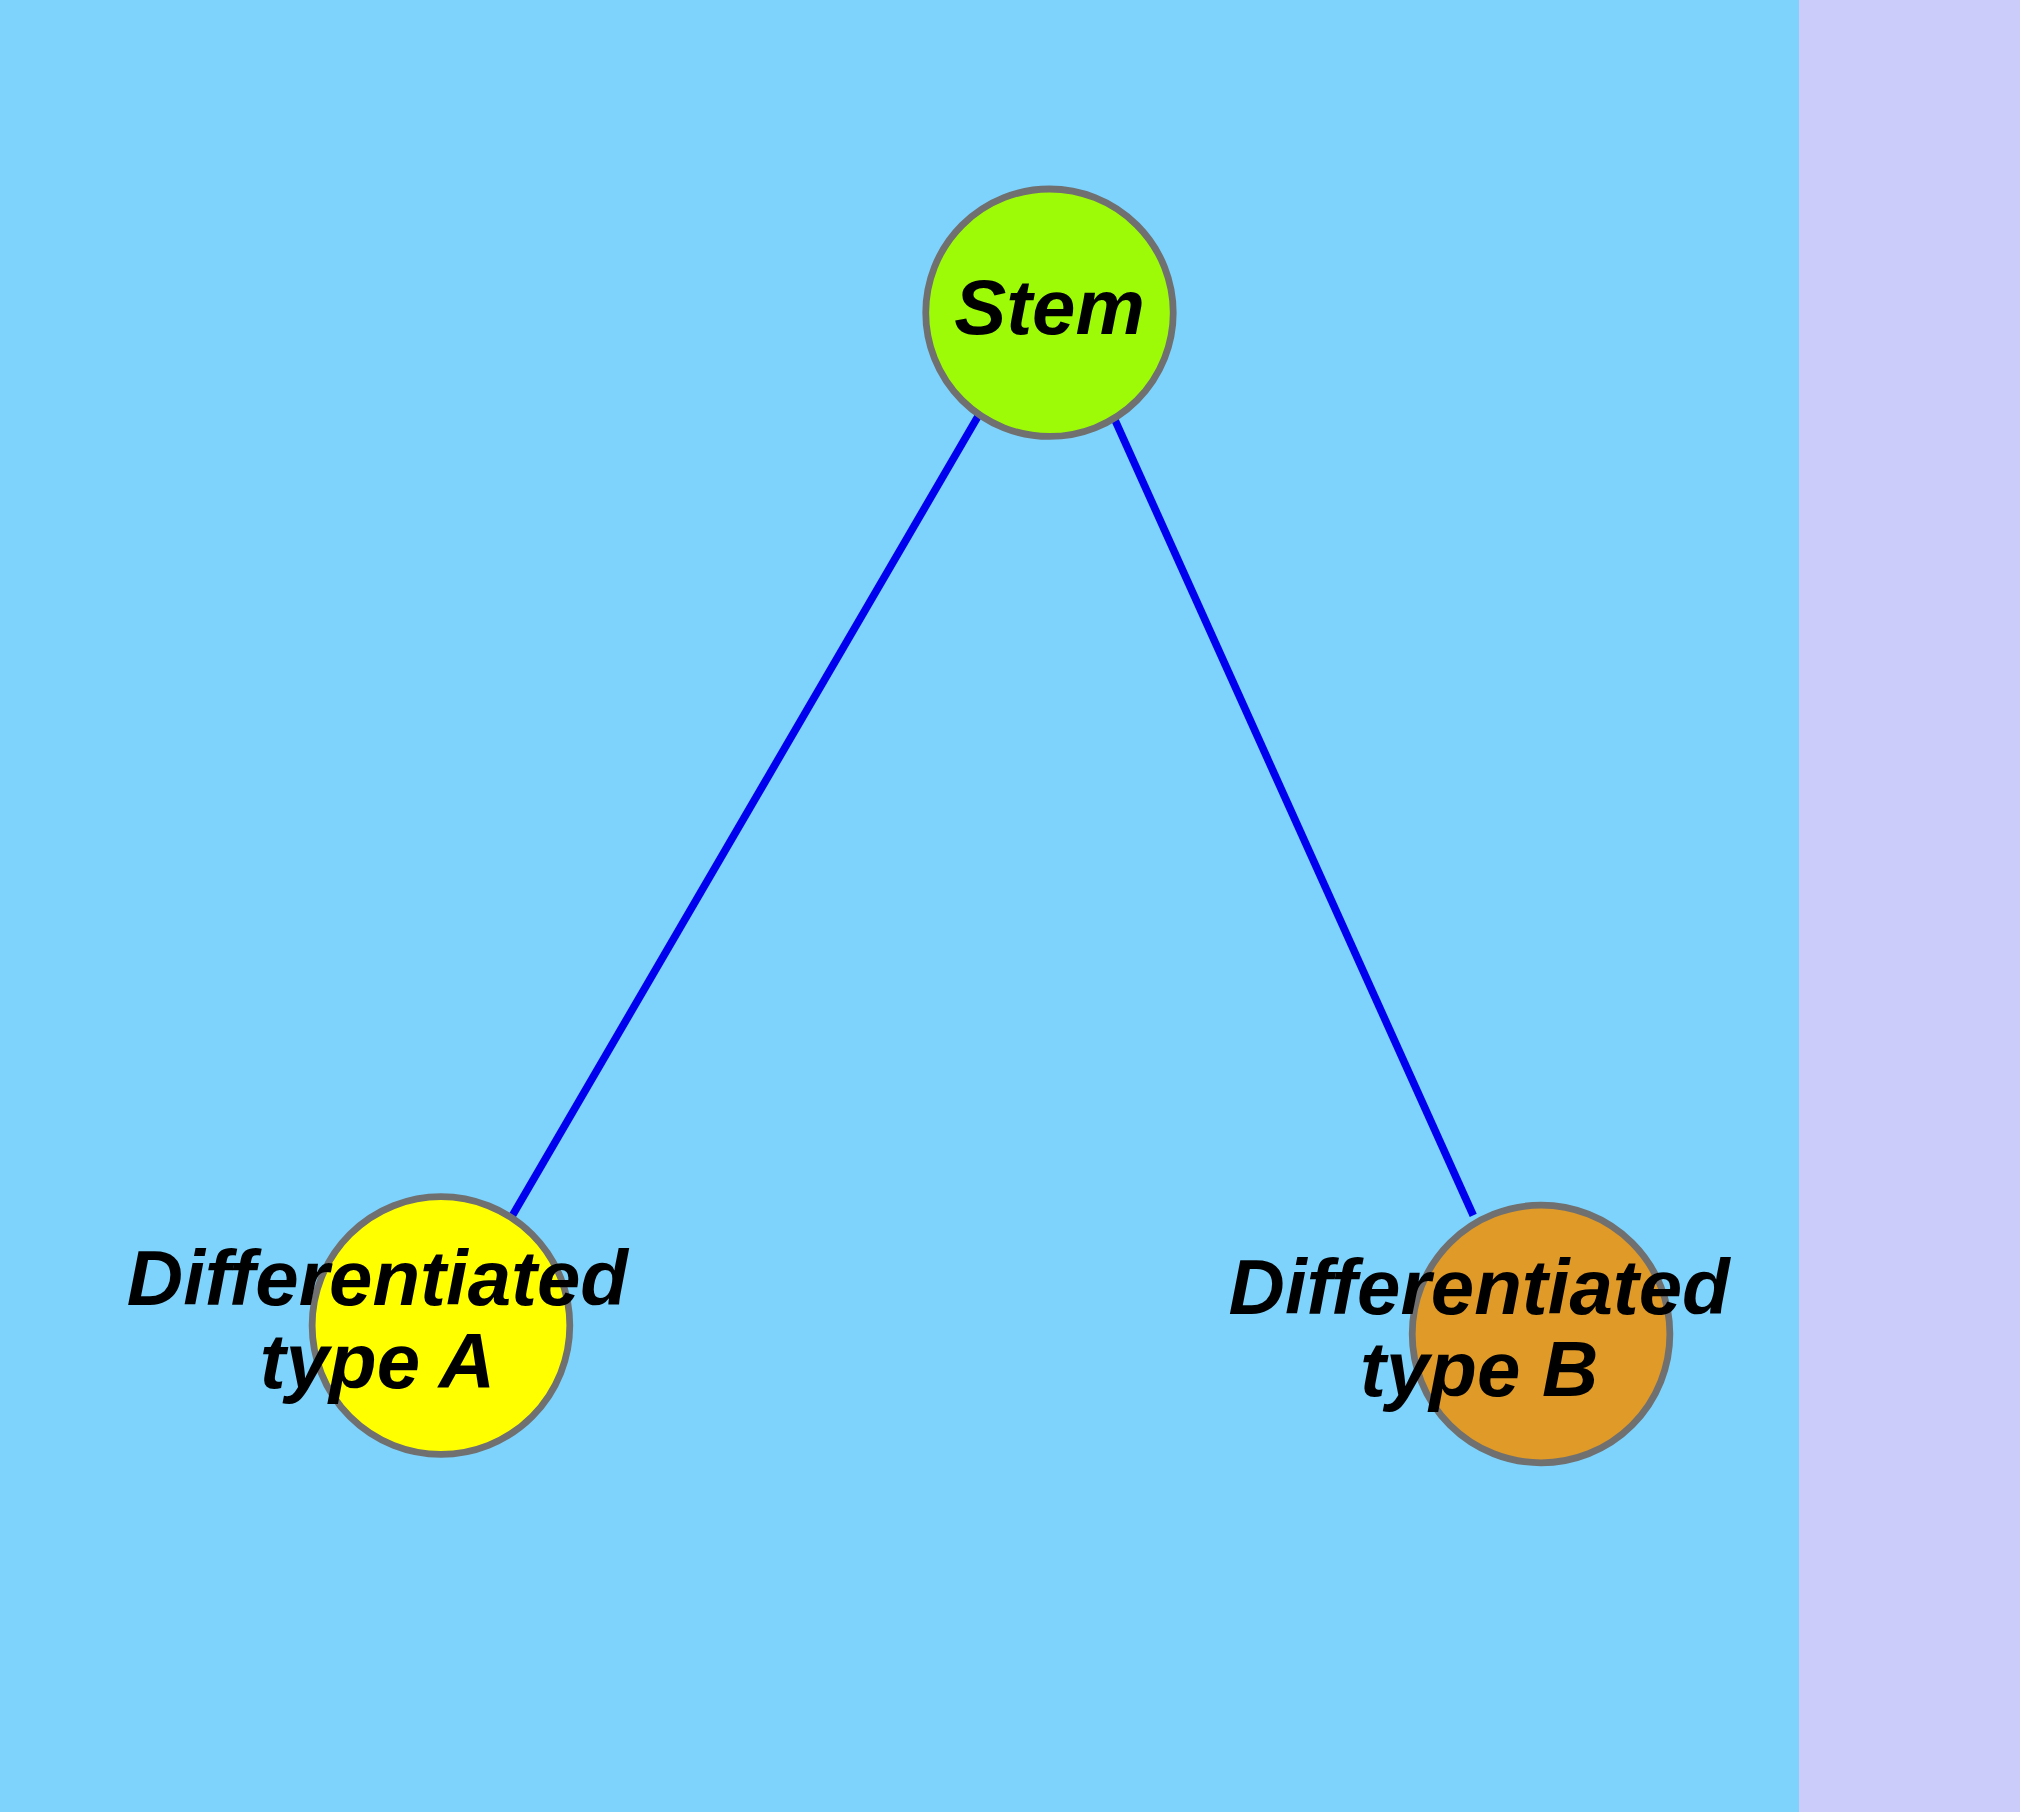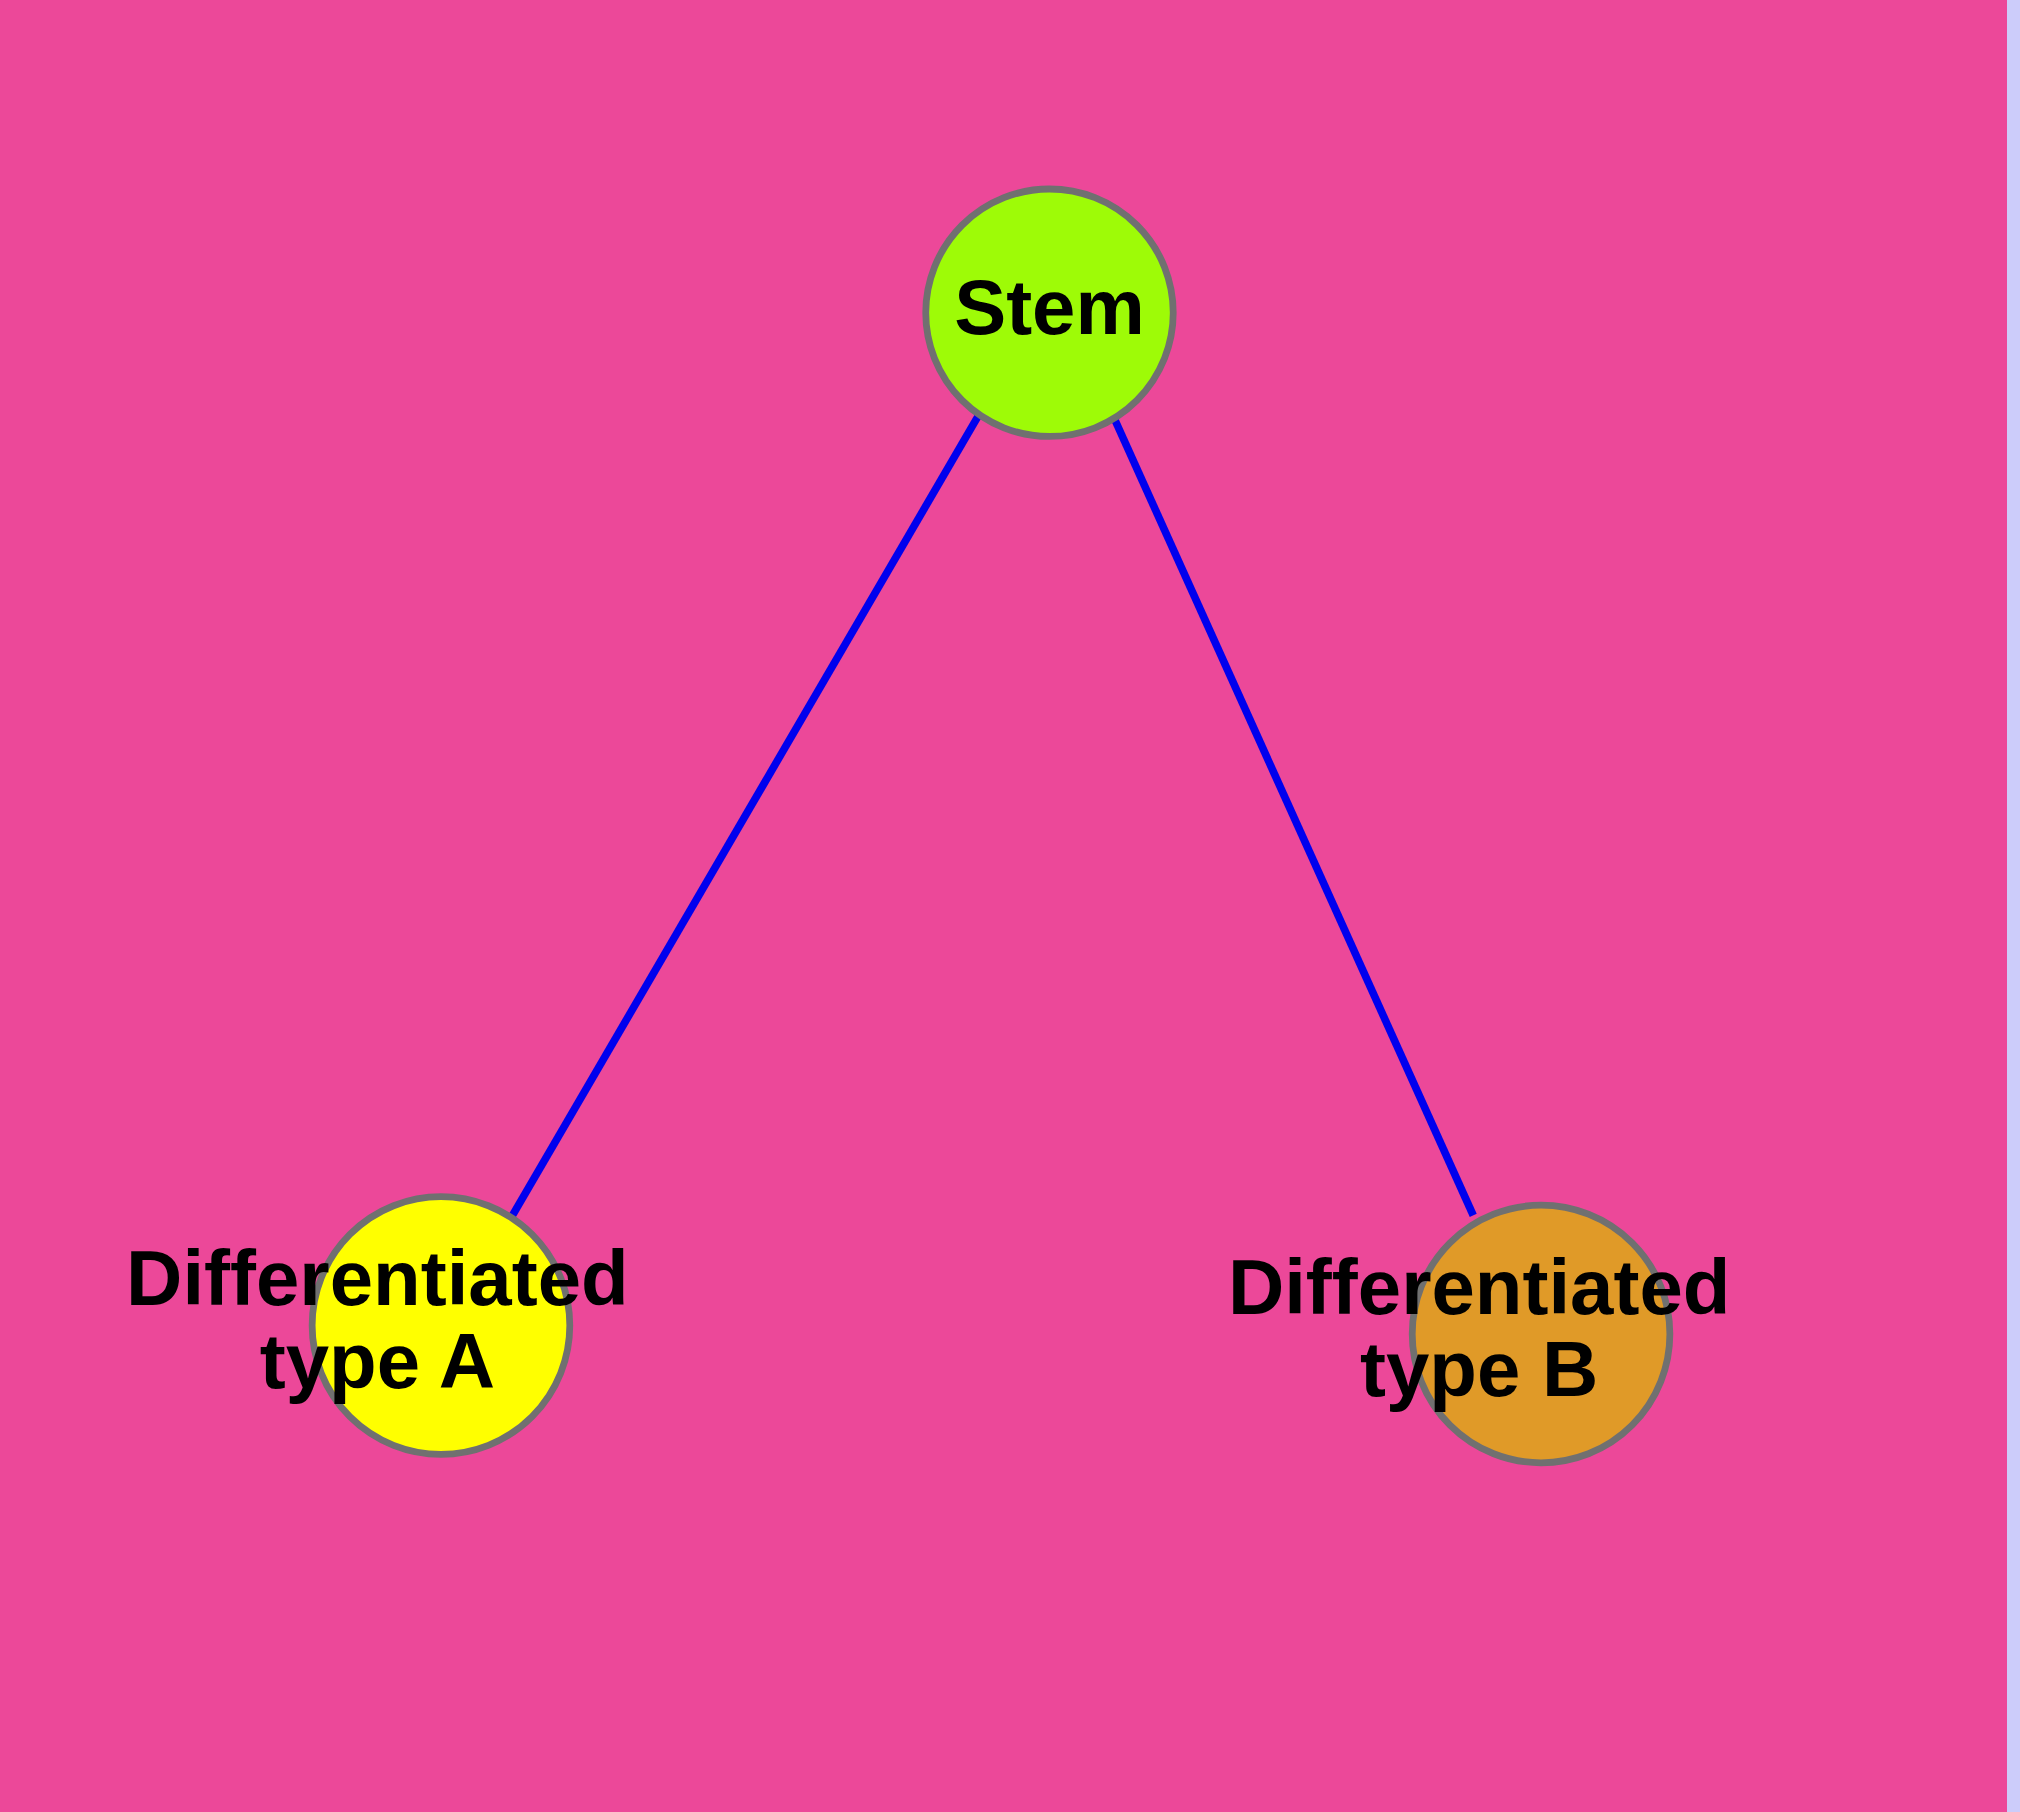--- a/index.html
+++ b/index.html
@@ -42,21 +42,21 @@
   .node-label-stem {
     font-size: 92px;
   }
   .node-label-leaf {
     font-size: 92px;
   }
 </style>
 </head>
 <body>
 
-<div id="canvas" style="width: 2007px; height: 1812px; background: #ec4899;">
+<div id="canvas" style="width: 1799px; height: 1812px; background: #7dd3fc; font-style: italic;">
   <svg id="graph-svg" viewBox="0 0 2384 2138">
 
     <g>
       <line class="edge-line" x1="1155" y1="489" x2="602" y2="1438" stroke="#0000ee"></line>
       <line class="edge-line" x1="1315" y1="495" x2="1738" y2="1434" stroke="#0000ee"></line>
     </g>
 
     <g>
 
       <g>

